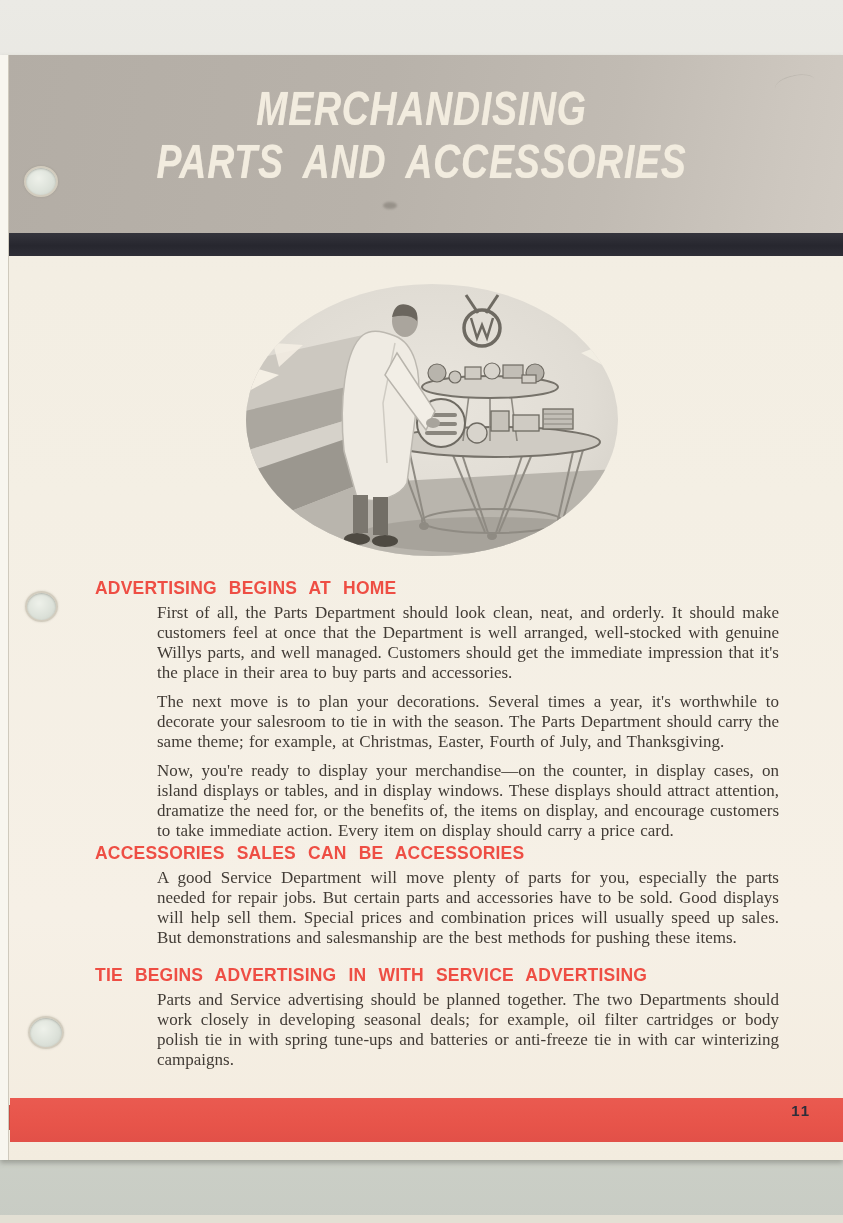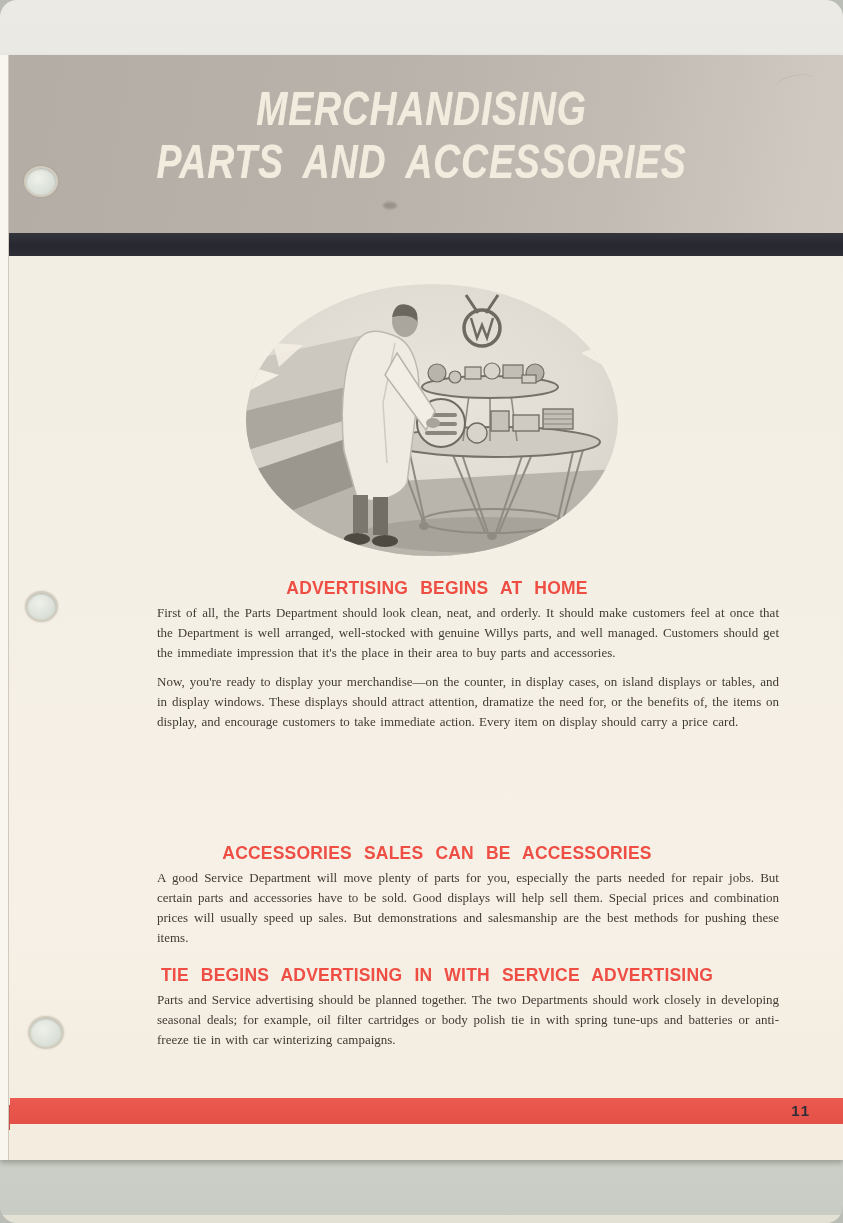--- a/index.html
+++ b/index.html
@@ -1,21 +1,20 @@
 <!DOCTYPE html>
 <html><head>
 <meta charset="utf-8">
 <style>
   html,body{margin:0;padding:0;background:#b9bdb5;}
   *{box-sizing:border-box;}
   .scan{
     position:relative;width:843px;height:1223px;margin:0 auto;overflow:hidden;
     background:linear-gradient(180deg,#ebeae5 0%,#e8e7e1 12%,#e0dfd8 50%,#d2d5cc 82%,#c8ccc4 100%);
     font-family:"Liberation Serif","DejaVu Serif",serif;
-    border-radius:17px;
   }
   
   .page{
     position:absolute;left:0;top:55px;width:843px;height:1105px;
     background:linear-gradient(180deg,#f2ede2 0%,#f4efe4 40%,#f6f0e6 78%,#f3ecdf 100%);
     box-shadow:0 3px 5px rgba(70,70,60,.35);
   }
   .page-edge{
     position:absolute;left:0;top:0;width:9px;height:100%;
     background:#f8f6ef;border-right:1px solid #cfcabd;
@@ -60,30 +59,30 @@
   .photo{position:absolute;left:245px;top:228px;width:375px;height:275px;}
   
   .section{position:absolute;left:95px;width:684px;}
   .sec1{top:524px;}
   .sec2{top:789px;}
   .sec3{top:911px;}
   .section h2{
     margin:0 0 5px 0;
     font-family:"Liberation Sans",sans-serif;font-weight:700;
     font-size:17.5px;line-height:19px;color:#ee4e44;
-    letter-spacing:.2px;word-spacing:7px;text-align:center;
+    letter-spacing:.2px;word-spacing:7px;
   }
   .section p{
     margin:0 0 9px 62px;width:622px;
-    font-size:13px;line-height:20px;color:#413b35;
+    font-size:17px;line-height:20px;color:#413b35;
     text-align:justify;word-spacing:1.2px;
   }
   
   .footer-stripe{
-    position:absolute;left:10px;top:1043px;width:833px;height:26px;
+    position:absolute;left:10px;top:1043px;width:833px;height:44px;
     background:linear-gradient(180deg,#ea5a50 0%,#e7544a 60%,#e25048 100%);
   }
   .footer-stripe-edge{
     position:absolute;left:0;top:1050px;width:10px;height:25px;background:#c94b41;
   }
   .page-number{
     position:absolute;right:32px;top:4px;
     font-family:"Liberation Sans",sans-serif;font-weight:700;
     font-size:15px;color:#2e2e3a;letter-spacing:2px;
   }
@@ -206,20 +205,21 @@
           <polygon points="28,60 58,62 34,84" fill="#f4efe4" opacity=".85"></polygon>
           <polygon points="375,55 336,70 375,92" fill="#f4efe4" opacity=".9"></polygon>
           <polygon points="375,212 344,226 372,244" fill="#f4efe4" opacity=".85"></polygon>
         </g>
       </svg>
     </div>
 
     <div class="section sec1">
       <h2>ADVERTISING BEGINS AT HOME</h2>
       <p>First of all, the Parts Department should look clean, neat, and orderly. It should make customers feel at once that the Department is well arranged, well-stocked with genuine Willys parts, and well managed. Customers should get the immediate impression that it's the place in their area to buy parts and accessories.</p>
+      <p>The next move is to plan your decorations. Several times a year, it's worthwhile to decorate your salesroom to tie in with the season. The Parts Department should carry the same theme; for example, at Christmas, Easter, Fourth of July, and Thanksgiving.</p>
       <p>Now, you're ready to display your merchandise—on the counter, in display cases, on island displays or tables, and in display windows. These displays should attract attention, dramatize the need for, or the benefits of, the items on display, and encourage customers to take immediate action. Every item on display should carry a price card.</p>
     </div>
 
     <div class="section sec2">
       <h2>ACCESSORIES SALES CAN BE ACCESSORIES</h2>
       <p>A good Service Department will move plenty of parts for you, especially the parts needed for repair jobs. But certain parts and accessories have to be sold. Good displays will help sell them. Special prices and combination prices will usually speed up sales. But demonstrations and salesmanship are the best methods for pushing these items.</p>
     </div>
 
     <div class="section sec3">
       <h2>TIE BEGINS ADVERTISING IN WITH SERVICE ADVERTISING</h2>

